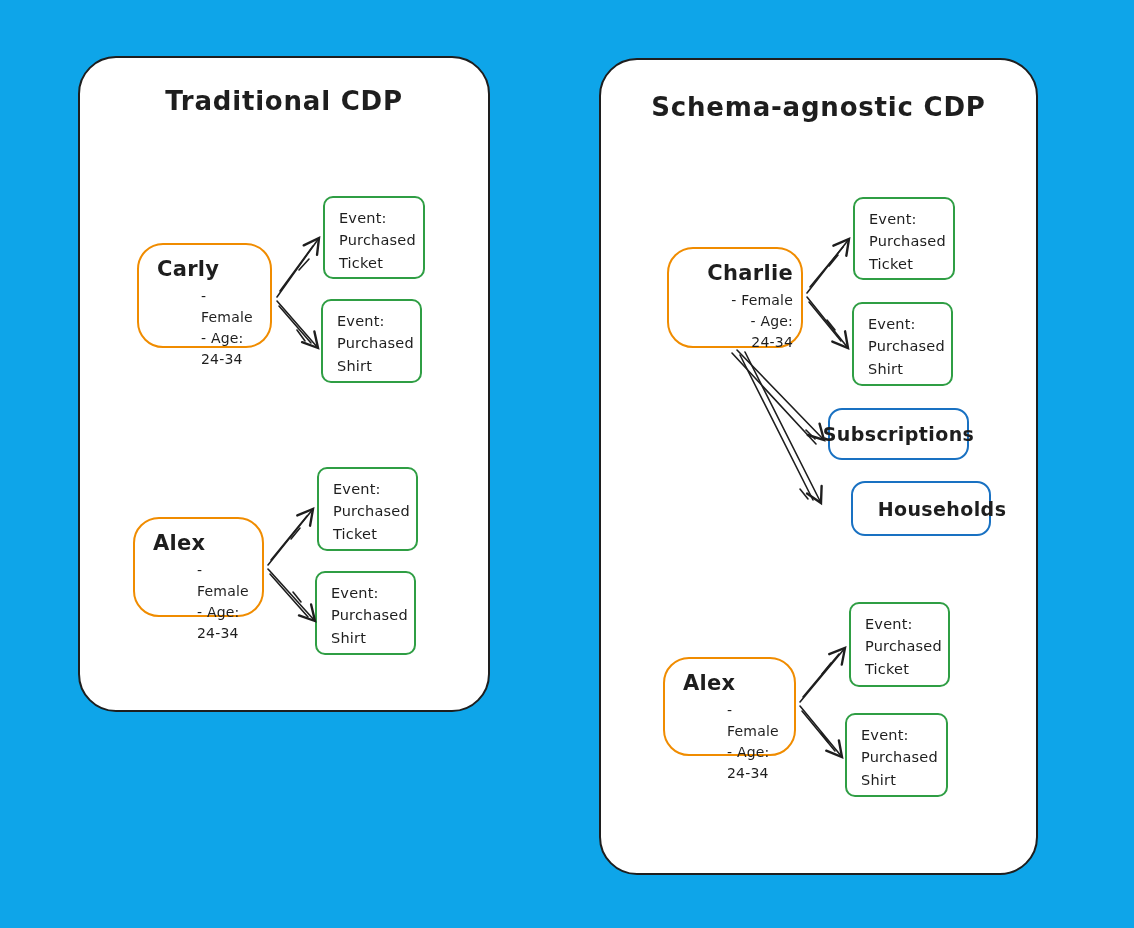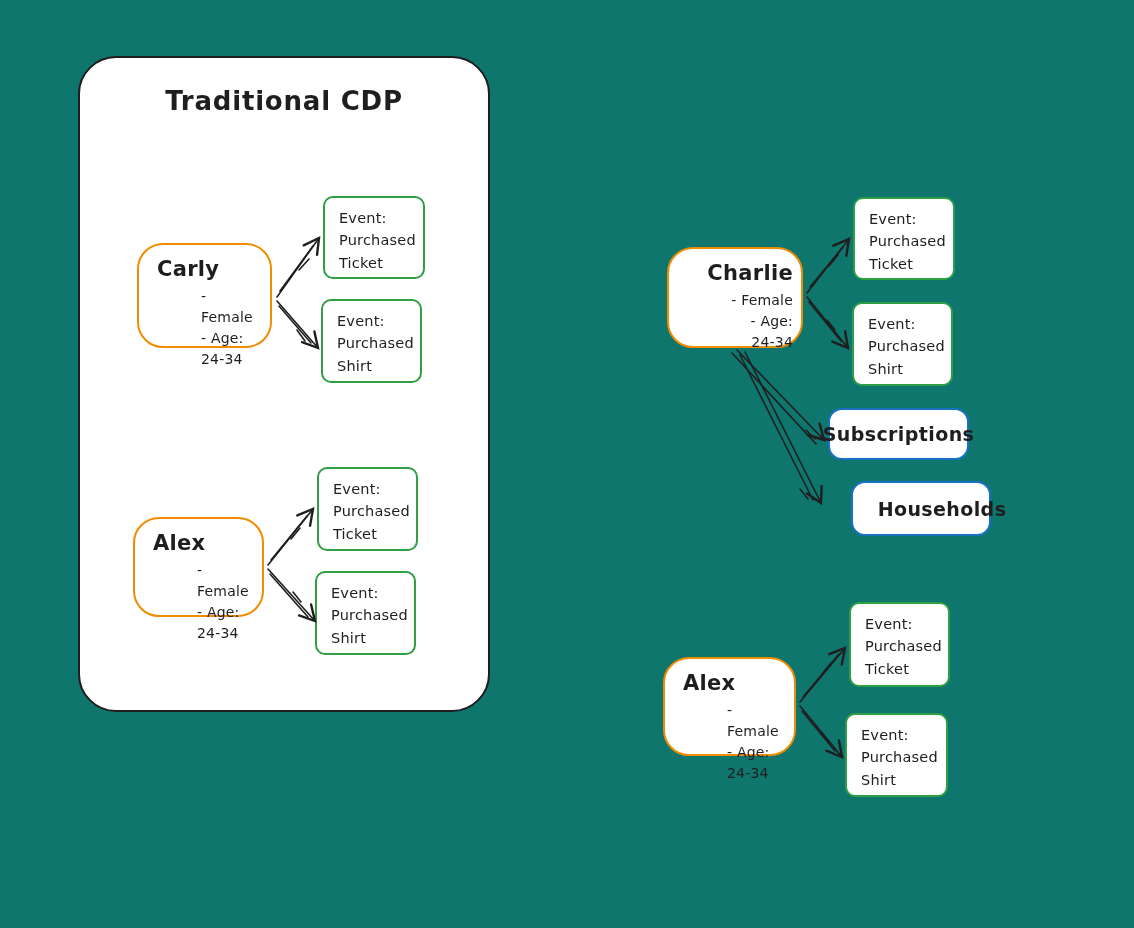--- a/index.html
+++ b/index.html
@@ -1,20 +1,20 @@
 <!DOCTYPE html>
 <html><head>
 <meta charset="utf-8">
 <style>
   html, body { margin: 0; padding: 0; background: #ffffff; }
   #canvas {
     position: relative;
     width: 1134px;
     height: 928px;
-    background: #0f766e;
+    background: #0ea5e9;
     font-family: "DejaVu Sans", sans-serif;
     color: #1e1e1e;
     overflow: hidden;
   }
   .panel {
     position: absolute;
     background: #ffffff;
     border: 2.4px solid #1e1e1e;
     border-radius: 38px;
     box-sizing: border-box;
@@ -84,20 +84,23 @@
 </style>
 </head>
 <body>
 
 <div id="canvas">
 
   <div class="panel" style="left:78px; top:56px; width:412px; height:656px;">
     <div class="panel-title" style="top:28px;">Traditional CDP</div>
   </div>
 
+  <div class="panel" style="left:599px; top:58px; width:439px; height:817px;">
+    <div class="panel-title" style="top:32px;">Schema-agnostic CDP</div>
+  </div>
 
   <div class="node profile" style="left:137px; top:243px; width:135px; height:105px;">
     <div class="pname">Carly</div>
     <div class="pattrs">- Female
 - Age: 24-34</div>
   </div>
 
   <div class="node event" style="left:323px; top:196px; width:102px; height:83px;">Event:
 Purchased
 Ticket</div>

